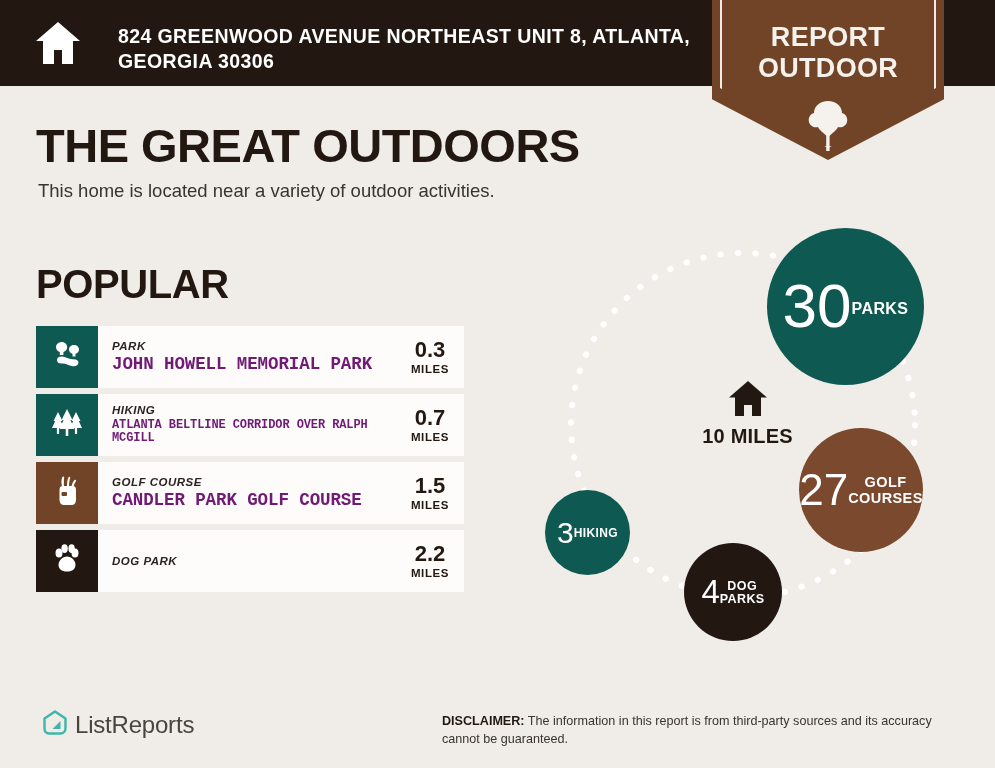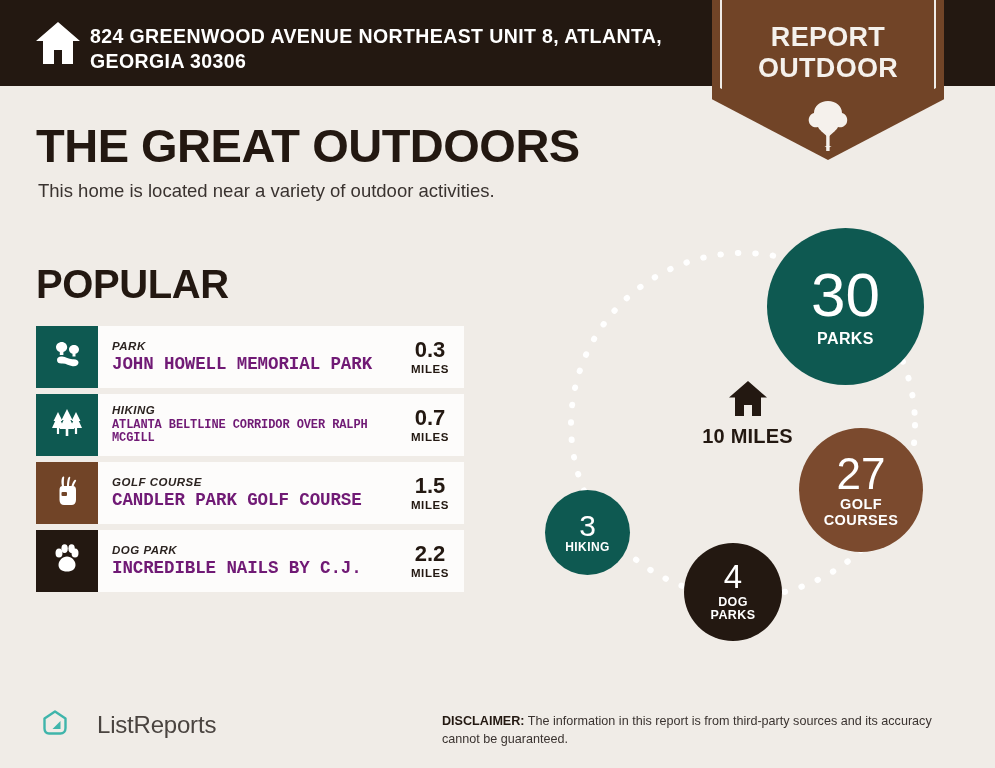--- a/index.html
+++ b/index.html
@@ -22,21 +22,21 @@
     left: 0; top: 0;
     width: 995px;
     height: 86px;
     background: #231811;
   }
   .header-inner {
     position: absolute;
     left: 34px; top: 20px;
     display: flex;
     align-items: flex-start;
-    gap: 8px;
+    gap: 36px;
     width: 660px;
   }
   .home-icon svg { display: block; }
   .header-address {
     color: #ffffff;
     font-size: 19.5px;
     font-weight: bold;
     letter-spacing: 0.4px;
     line-height: 1.26;
     text-transform: uppercase;
@@ -180,21 +180,20 @@
     position: absolute;
     left: 530px; top: 225px;
     width: 465px;
     height: 430px;
   }
   .ring { position: absolute; left: 0; top: 0; }
   .bubble {
     position: absolute;
     border-radius: 50%;
     display: flex;
-    flex-direction: column;
     align-items: center;
     justify-content: center;
     color: #ffffff;
     text-align: center;
   }
   .bubble .num { font-weight: normal; line-height: 0.98; }
   .bubble .lbl { font-weight: bold; letter-spacing: 0.4px; line-height: 1.08; }
 
   .b-parks {
     left: 237px; top: 3px;
@@ -247,21 +246,21 @@
     letter-spacing: 0.2px;
     margin-top: -1px;
   }
 
   
   .footer-logo {
     position: absolute;
     left: 40px; top: 708px;
     display: flex;
     align-items: center;
-    gap: 27px;
+    gap: 5px;
   }
   .footer-logo-text {
     font-size: 24px;
     color: #4a4440;
     letter-spacing: -0.2px;
   }
   .disclaimer {
     position: absolute;
     left: 442px; top: 712px;
     width: 515px;
@@ -387,21 +386,20 @@
           <ellipse fill="#ffffff" cx="25" cy="11" rx="3.5" ry="4.6"></ellipse>
           <ellipse fill="#ffffff" cx="14.6" cy="6.6" rx="3.2" ry="4.4"></ellipse>
           <ellipse fill="#ffffff" cx="21.6" cy="6.6" rx="3.2" ry="4.4"></ellipse>
           <path fill="#ffffff" d="M17 14.5 C21.5 14.5 25.5 18.6 25.5 23 C25.5 26.8 22.4 29.5 17 29.5 C11.6 29.5 8.5 26.8 8.5 23 C8.5 18.6 12.5 14.5 17 14.5 Z"></path>
         </svg>
       </span>
     </div>
     <div class="row-body">
       <div class="row-text">
         <div class="row-cat">DOG PARK</div>
-        <div class="row-name">INCREDIBLE NAILS BY C.J.</div>
       </div>
       <div class="row-dist">
         <div class="dist-num">2.2</div>
         <div class="dist-unit">MILES</div>
       </div>
     </div>
   </div>
 
 </div>
 

